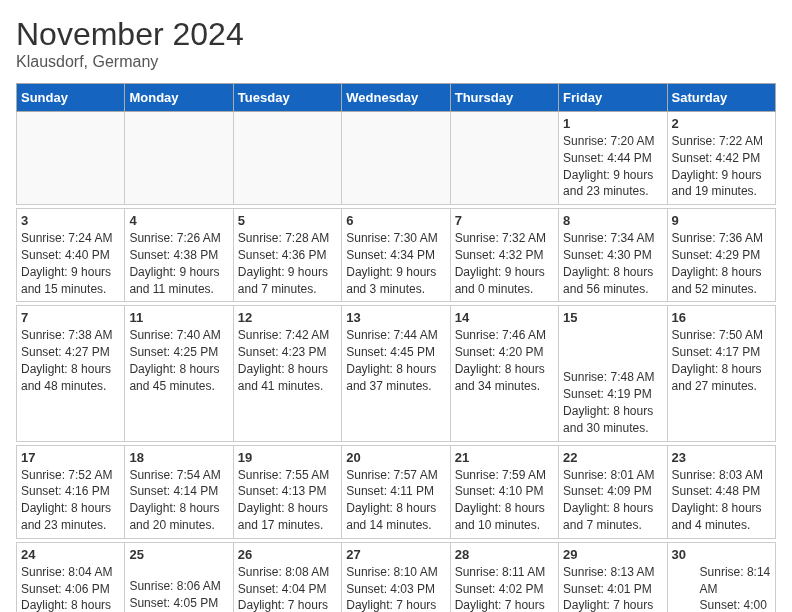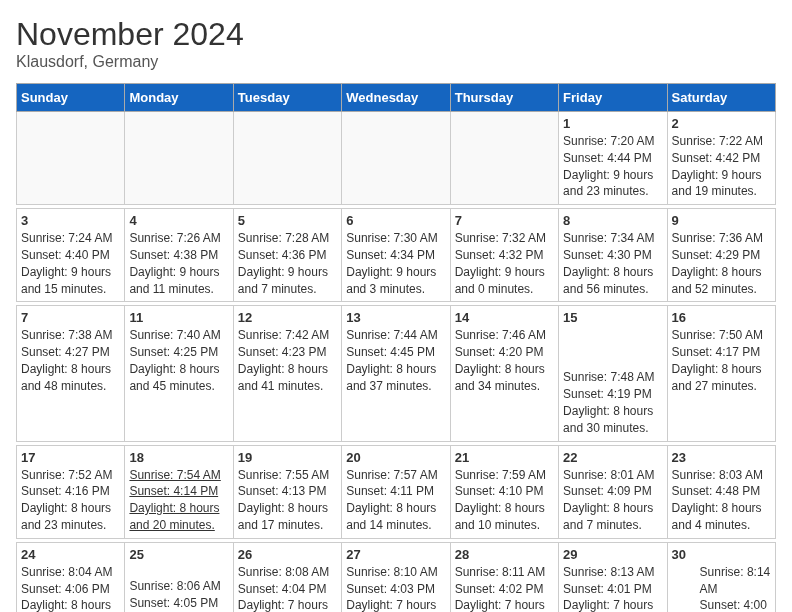--- a/index.html
+++ b/index.html
@@ -226,21 +226,21 @@
         <tr>
           <td>
             <div class="day-number">17</div>
             <div class="day-info" style="white-space: pre-line;">Sunrise: 7:52 AM
 Sunset: 4:16 PM
 Daylight: 8 hours
 and 23 minutes.</div>
           </td>
           <td>
             <div class="day-number">18</div>
-            <div class="day-info" style="white-space: pre-line; text-decoration: underline;">Sunrise: 7:54 AM
+            <div class="day-info" style="white-space: pre-line;">Sunrise: 7:54 AM
 Sunset: 4:14 PM
 Daylight: 8 hours
 and 20 minutes.</div>
           </td>
           <td>
             <div class="day-number">19</div>
             <div class="day-info" style="white-space: pre-line;">Sunrise: 7:55 AM
 Sunset: 4:13 PM
 Daylight: 8 hours
 and 17 minutes.</div>

